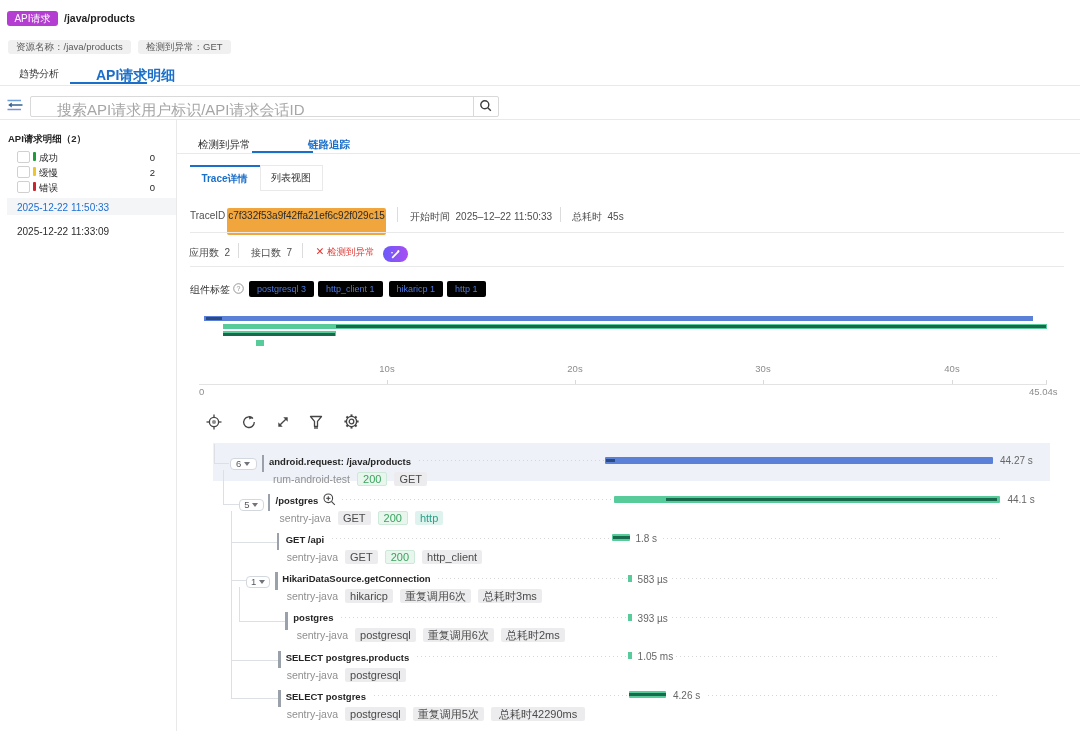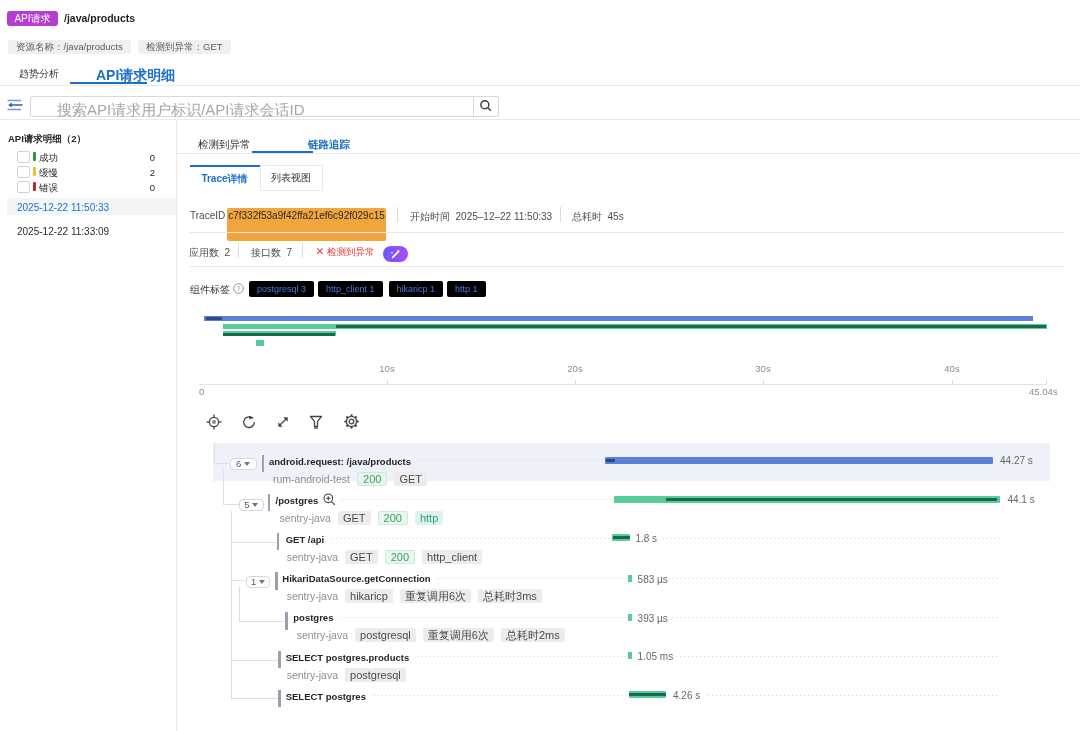--- a/index.html
+++ b/index.html
@@ -71,21 +71,21 @@
 <div class="abs" style="left:7px; top:197.5px; width:169px; height:17.5px; background:#f4f5f6;"></div>
 <div class="abs" style="left:17px; top:201.5px; font-size:10px; color:#1d6ed0;">2025-12-22 11:50:33</div>
 <div class="abs" style="left:17px; top:225.5px; font-size:10px; color:#2b2b2b;">2025-12-22 11:33:09</div>
 <div class="abs" style="left:198px; top:138px; font-size:10.5px; color:#333;">检测到异常</div>
 <div class="abs" style="left:261px; top:138px; font-size:10.5px; font-weight:bold; color:#1a6fc9;margin-left:47px;">链路追踪</div>
 <div class="hline" style="left:176px; top:152.5px; width:904px;"></div>
 <div class="abs" style="left:252px; top:151px; width:61px; height:2.4px; background:#1a6fc9;"></div>
 <div class="abs" style="left:189.5px; top:165px; width:70px; height:26px; background:#fff; border-top:2.5px solid #1a6fc9; text-align:center; font-size:10px; font-weight:bold; color:#1a6fc9; line-height:23px;">Trace详情</div>
 <div class="abs" style="left:259.5px; top:165px; width:63px; height:26px; background:#fff; border:1px solid #e9e9e9; text-align:center; font-size:10px; color:#333; line-height:24px;">列表视图</div>
 <div class="abs" style="left:190px; top:210px; font-size:10px; color:#4d4d4d;">TraceID</div>
-<div class="abs" style="left:227px; top:207.5px; width:159px; height:33px; background:#f0a63c; border-radius:2px; color:#2b2b2b; font-size:10px; line-height:16.5px; text-align:center;">c7f332f53a9f42ffa21ef6c92f029c15</div>
+<div class="abs" style="left:227px; top:207.5px; width:159px; height:27px; background:#f0a63c; border-radius:2px; color:#2b2b2b; font-size:10px; line-height:16.5px; text-align:center;">c7f332f53a9f42ffa21ef6c92f029c15</div>
 <div class="vline" style="left:397px; top:207px; height:15px; background:#dcdcdc;"></div>
 <div class="abs" style="left:410px; top:210px; font-size:10px; color:#4d4d4d;">开始时间&nbsp; 2025–12–22 11:50:33</div>
 <div class="vline" style="left:560px; top:207px; height:15px; background:#dcdcdc;"></div>
 <div class="abs" style="left:572px; top:210px; font-size:10px; color:#4d4d4d;">总耗时&nbsp; 45s</div>
 <div class="hline" style="left:190px; top:232px; width:874px;"></div>
 <div class="abs" style="left:189px; top:245.5px; font-size:10px; color:#4d4d4d;">应用数&nbsp; 2</div>
 <div class="vline" style="left:238px; top:243px; height:15px; background:#dcdcdc;"></div>
 <div class="abs" style="left:251px; top:245.5px; font-size:10px; color:#4d4d4d;">接口数&nbsp; 7</div>
 <div class="vline" style="left:302px; top:243px; height:15px; background:#dcdcdc;"></div>
 <div class="abs" style="left:315.5px; top:245px; font-size:10.5px; color:#e03a34;">✕</div>
@@ -221,18 +221,19 @@
 <div class="dots" style="left:672px; top:616.8px; width:328px;"></div>
 <div class="accent" style="left:278.3px; top:651px; height:17px;"></div>
 <div class="row-title" style="left:285.7px; top:652px;">SELECT postgres.products</div>
 <div class="row-tags" style="left:286.7px; top:665px;"><span class="plain">sentry-java</span><span class="ttag">postgresql</span></div>
 <div class="dots" style="left:417px; top:656px; width:210px;"></div>
 <div class="abs" style="left:627.7px; top:652.3px; width:4.5px; height:6.8px; background:#58cb9a;"></div>
 <div class="dur" style="left:637.6px; top:651px;">1.05 ms</div>
 <div class="dots" style="left:676px; top:656px; width:324px;"></div>
 <div class="accent" style="left:278.3px; top:690px; height:17px;"></div>
 <div class="row-title" style="left:285.7px; top:691px;">SELECT postgres</div>
+<div class="row-tags" style="left:286.7px; top:704px;"><span class="plain">sentry-java</span><span class="ttag">postgresql</span><span class="ttag">重复调用5次</span><span class="ttag" style="padding:0 8px;">总耗时42290ms</span></div>
 <div class="dots" style="left:374px; top:695.2px; width:254px;"></div>
 <div class="abs" style="left:628.6px; top:690.9px; width:37.6px; height:6.8px; background:#58cb9a; border-radius:1px;"></div>
 <div class="abs" style="left:629.2px; top:692.9px; width:36.4px; height:2.8px; background:#186a4c;"></div>
 <div class="dur" style="left:673px; top:689.5px;">4.26 s</div>
 <div class="dots" style="left:708px; top:695.2px; width:292px;"></div>
 </div>
 
 </body></html>

